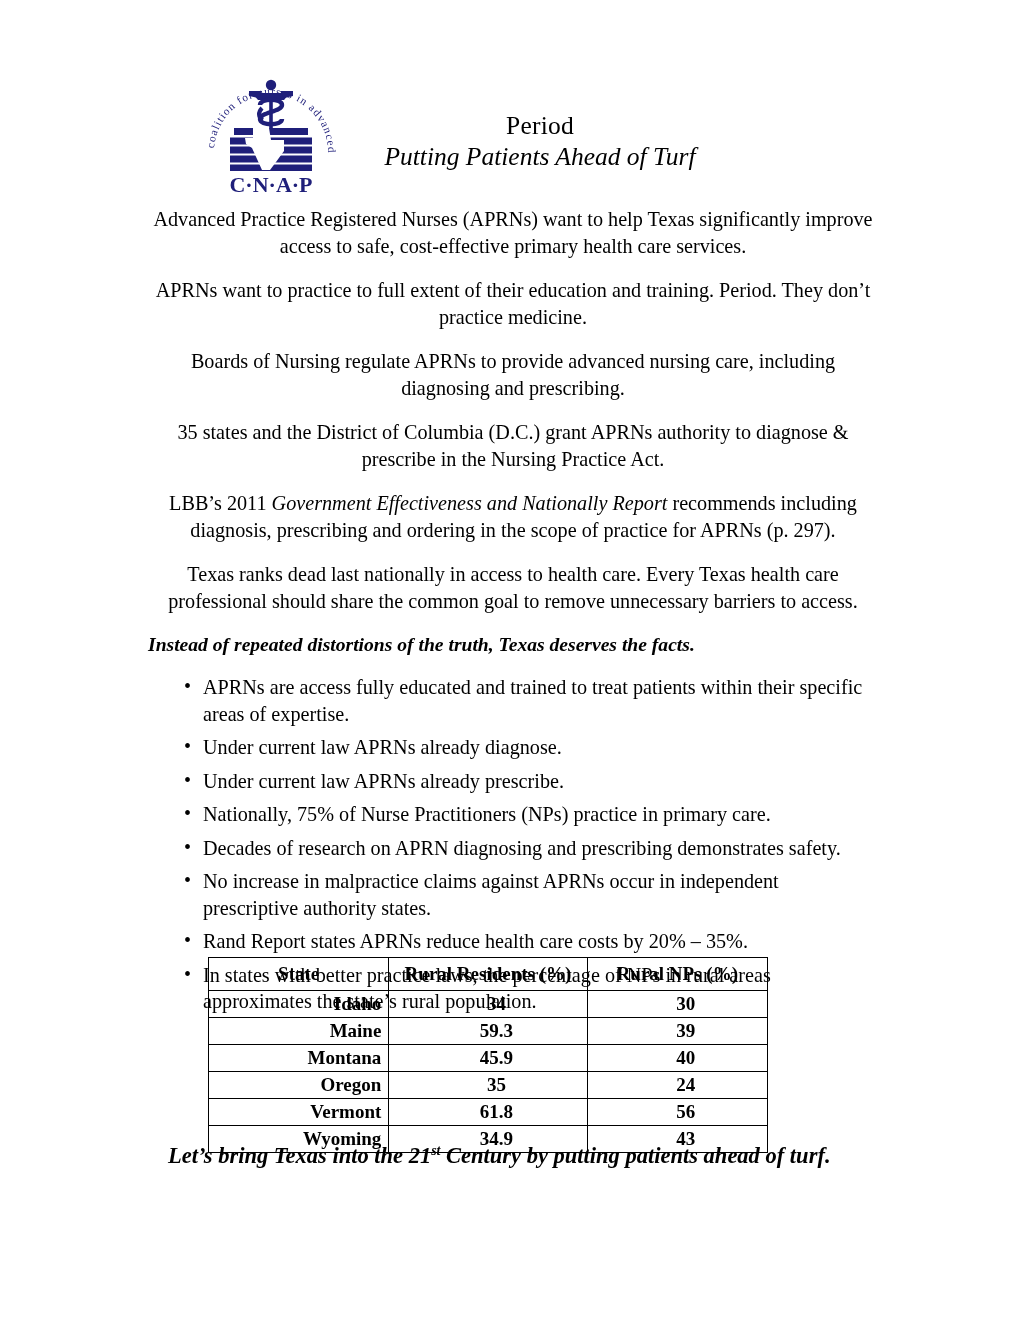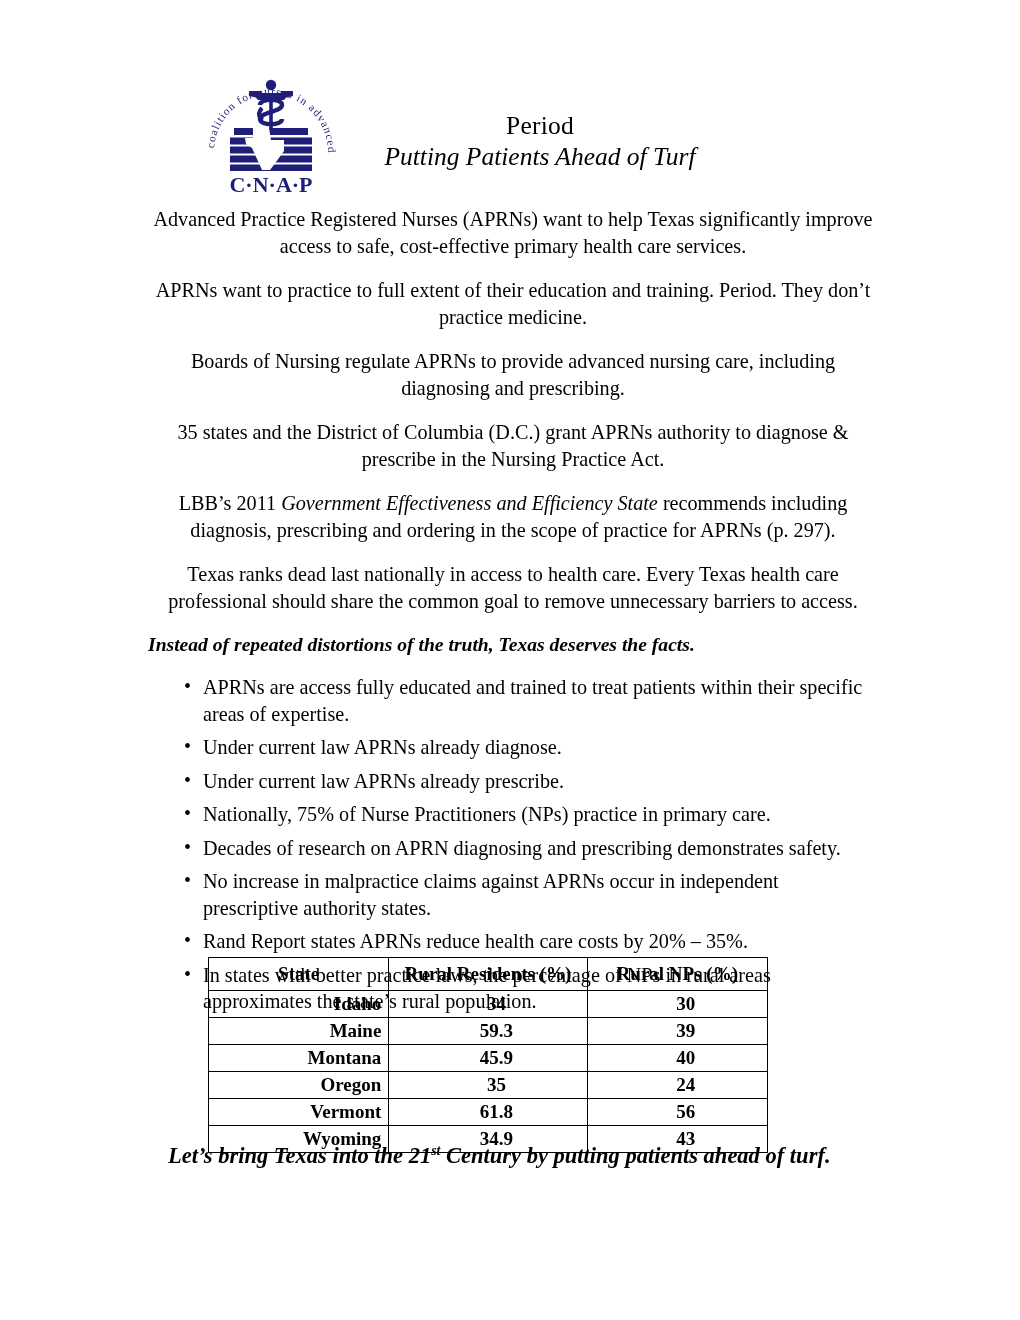--- a/index.html
+++ b/index.html
@@ -206,21 +206,21 @@
   <div class="content">
 
     <p class="para">Advanced Practice Registered Nurses (APRNs) want to help Texas significantly improve access to safe, cost-effective primary health care services.</p>
 
     <p class="para">APRNs want to practice to full extent of their education and training.  Period.  They don’t practice medicine.</p>
 
     <p class="para">Boards of Nursing regulate APRNs to provide advanced nursing care, including diagnosing and prescribing.</p>
 
     <p class="para">35 states and the District of Columbia (D.C.) grant APRNs authority to diagnose &amp; prescribe in the Nursing Practice Act.</p>
 
-    <p class="para"><span>LBB’s 2011 </span><span class="i">Government Effectiveness and Efficiency State</span><span> recommends including diagnosis, prescribing and ordering in the scope of practice for APRNs (p. 297).</span></p>
+    <p class="para"><span>LBB’s 2011 </span><span class="i">Government Effectiveness and Nationally Report</span><span> recommends including diagnosis, prescribing and ordering in the scope of practice for APRNs (p. 297).</span></p>
 
     <p class="para">Texas ranks dead last nationally in access to health care. Every Texas health care professional should share the common goal to remove unnecessary barriers to access.</p>
 
     <p class="bold-italic">Instead of repeated distortions of the truth, Texas deserves the facts.</p>
 
     <ul class="bullets">
       <li>
         <span class="bullet-dot">•</span>
         <span>APRNs are access fully educated and trained to treat patients within their specific areas of expertise.</span>
       </li>

